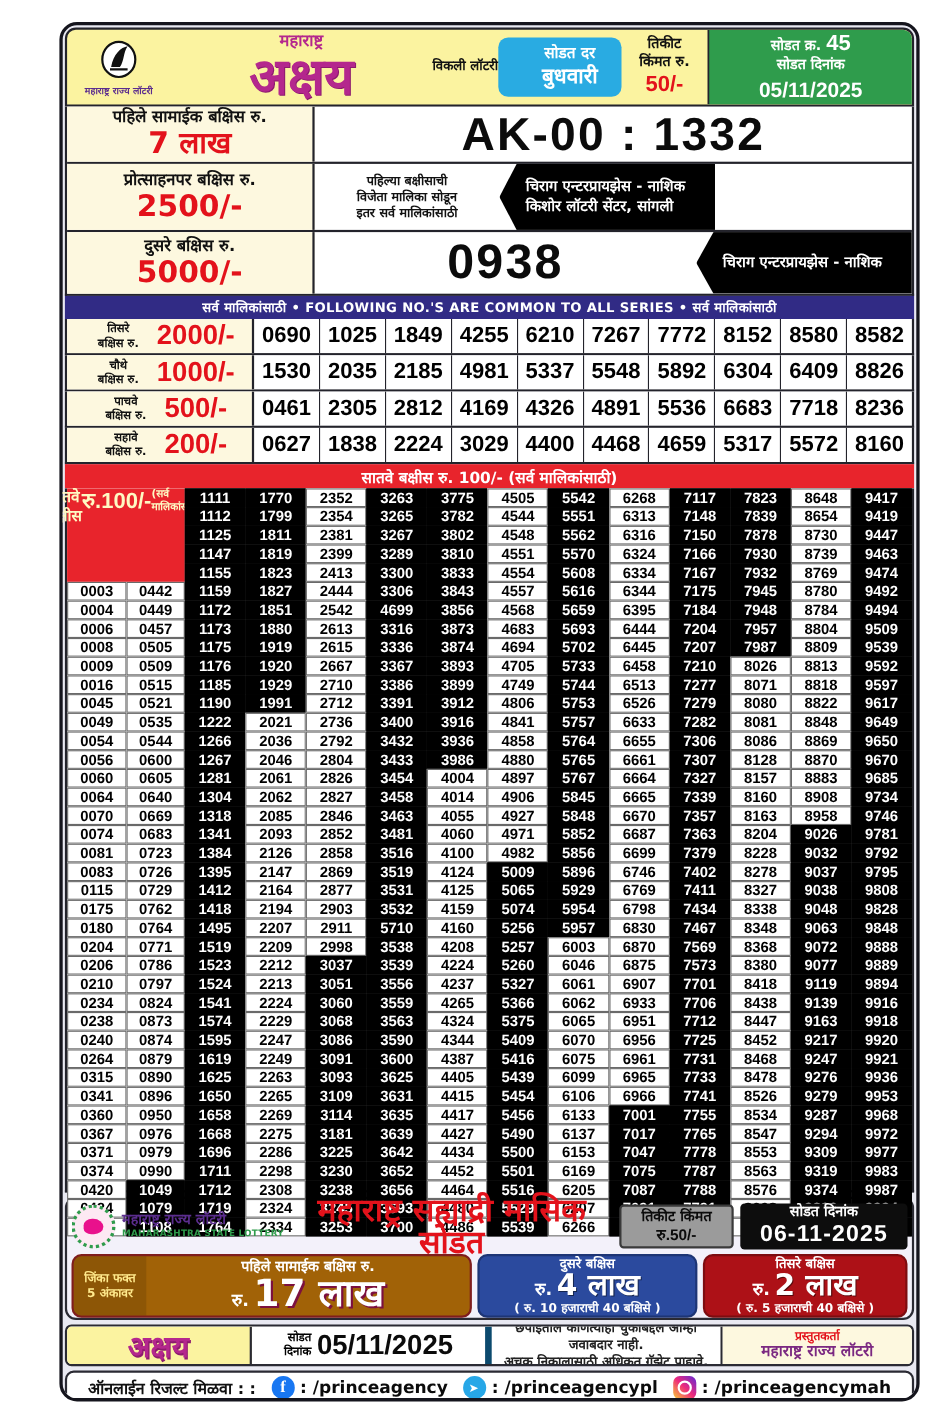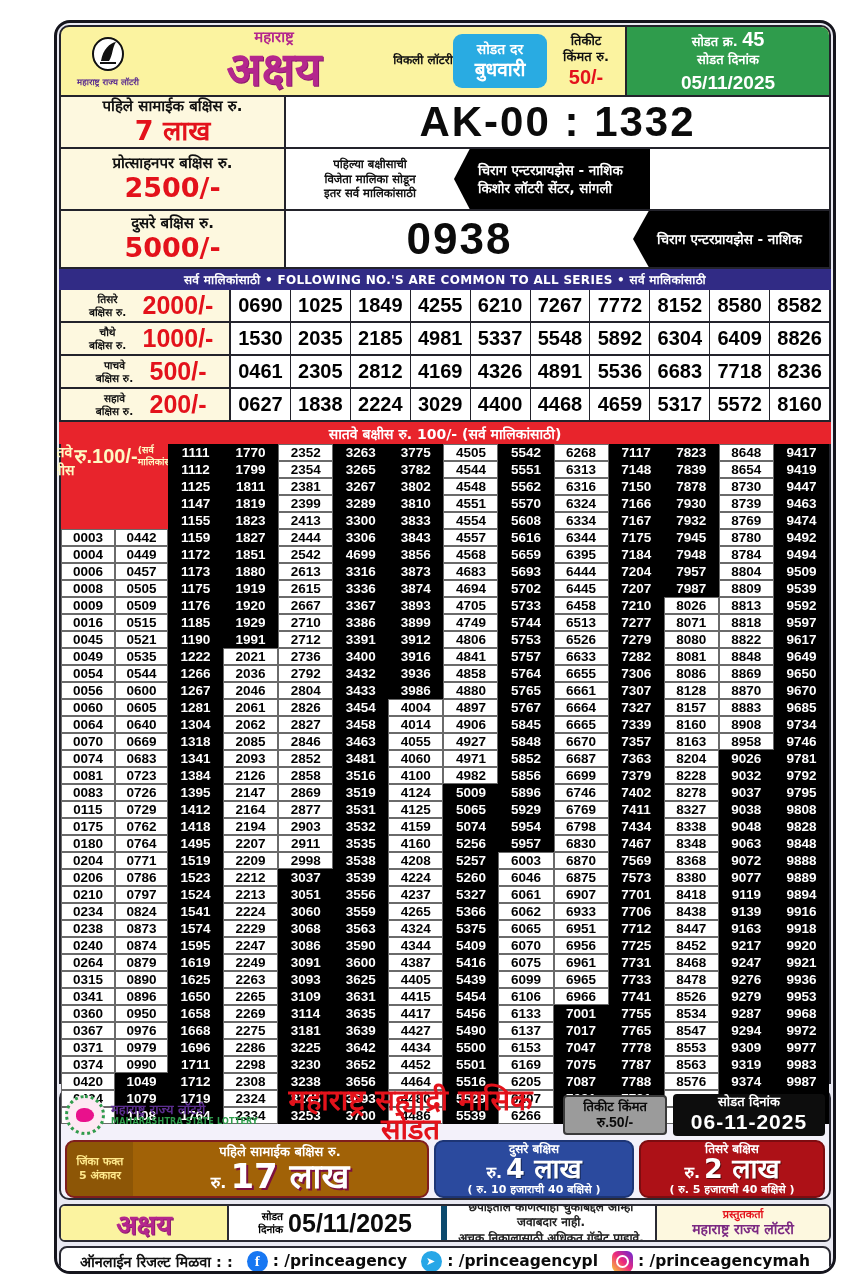--- a/index.html
+++ b/index.html
@@ -14,21 +14,21 @@
     display:flex;align-items:stretch;box-sizing:border-box;overflow:hidden;}
   .hlogo{width:94px;display:flex;flex-direction:column;align-items:center;justify-content:center;}
   .hlogo svg{display:block;}
   .hlogo .cap{font-size:8.5px;font-weight:bold;color:#5b2d8e;white-space:nowrap;margin-top:1px;}
   .htitle{width:238px;display:flex;flex-direction:column;align-items:center;justify-content:center;line-height:1;}
   .htitle .state{font-size:15px;font-weight:bold;color:#b4278d;margin-bottom:1px;}
   .htitle .brand{font-size:46px;font-weight:800;color:#b4278d;text-shadow:1px 1px 0 #8c1b6e;}
   .hweek{width:60px;display:flex;align-items:center;justify-content:center;text-align:center;
     font-size:12px;font-weight:bold;color:#111;line-height:1.15;}
   .hday{width:94px;align-self:center;height:54px;background:#29abe2;border-radius:9px;
-    color:#fff;font-weight:bold;display:flex;flex-direction:column;align-items:center;justify-content:center;line-height:1.2;}
+    color:#fff;font-weight:bold;display:flex;flex-direction:column;align-items:center;justify-content:center;line-height:1.2;padding-left:18px;}
   .hday .l1{font-size:14px;} .hday .l2{font-size:19px;}
   .hprice{width:78px;display:flex;flex-direction:column;align-items:center;justify-content:center;
     font-size:13px;font-weight:bold;color:#111;line-height:1.2;}
   .hprice .amt{font-size:20px;color:#e3121b;}
   .hgreen{flex:1;background:#2f9c4c;border-left:2px solid #23232b;border-radius:0 8px 0 0;
     color:#fff;font-weight:bold;display:flex;flex-direction:column;align-items:center;justify-content:center;line-height:1.25;}
   .hgreen .r1{font-size:13px;} .hgreen .r1 b{font-size:20px;}
   .hgreen .r2{font-size:13px;} .hgreen .r3{font-size:19px;}
 
   
@@ -612,21 +612,21 @@
       <div class="tcell light">6798</div>
       <div class="tcell dark">7434</div>
       <div class="tcell light">8338</div>
       <div class="tcell dark">9048</div>
       <div class="tcell dark">9828</div>
       <div class="tcell light">0180</div>
       <div class="tcell light">0764</div>
       <div class="tcell dark">1495</div>
       <div class="tcell light">2207</div>
       <div class="tcell light">2911</div>
-      <div class="tcell dark">3535</div>
+      <div class="tcell dark">5710</div>
       <div class="tcell light">4160</div>
       <div class="tcell dark">5256</div>
       <div class="tcell dark">5957</div>
       <div class="tcell light">6830</div>
       <div class="tcell dark">7467</div>
       <div class="tcell light">8348</div>
       <div class="tcell dark">9063</div>
       <div class="tcell dark">9848</div>
       <div class="tcell light">0204</div>
       <div class="tcell light">0771</div>

